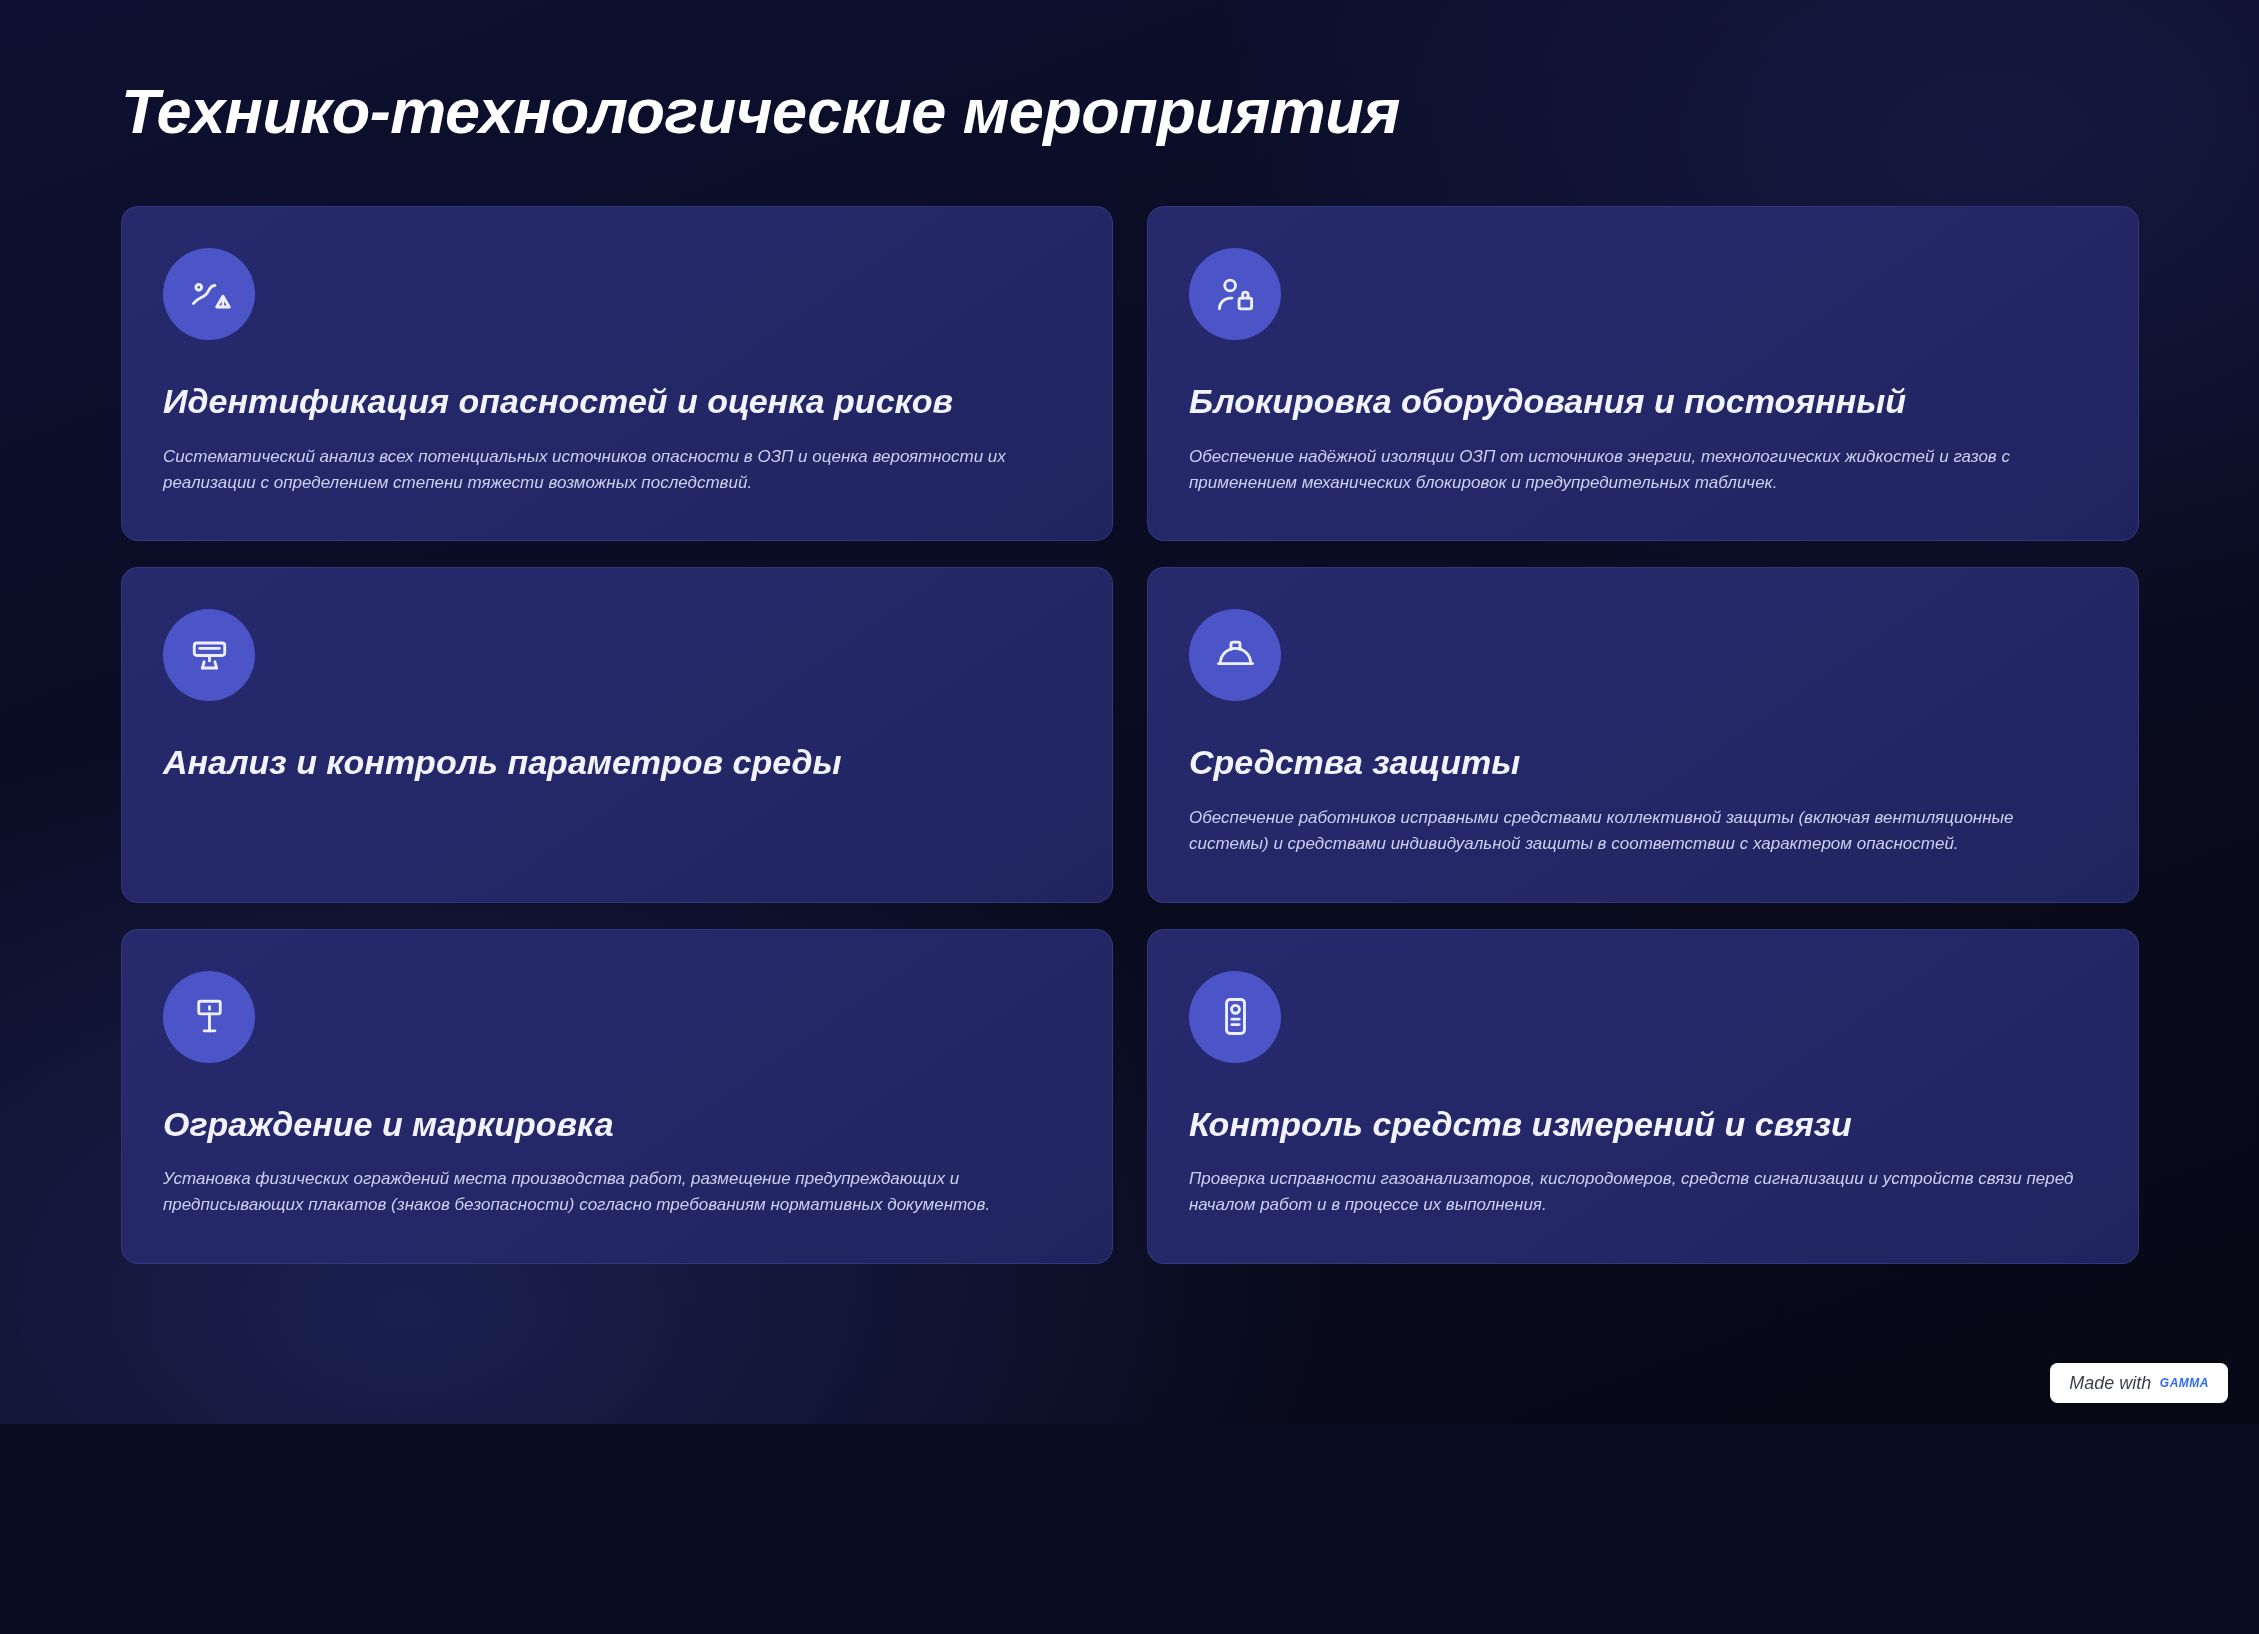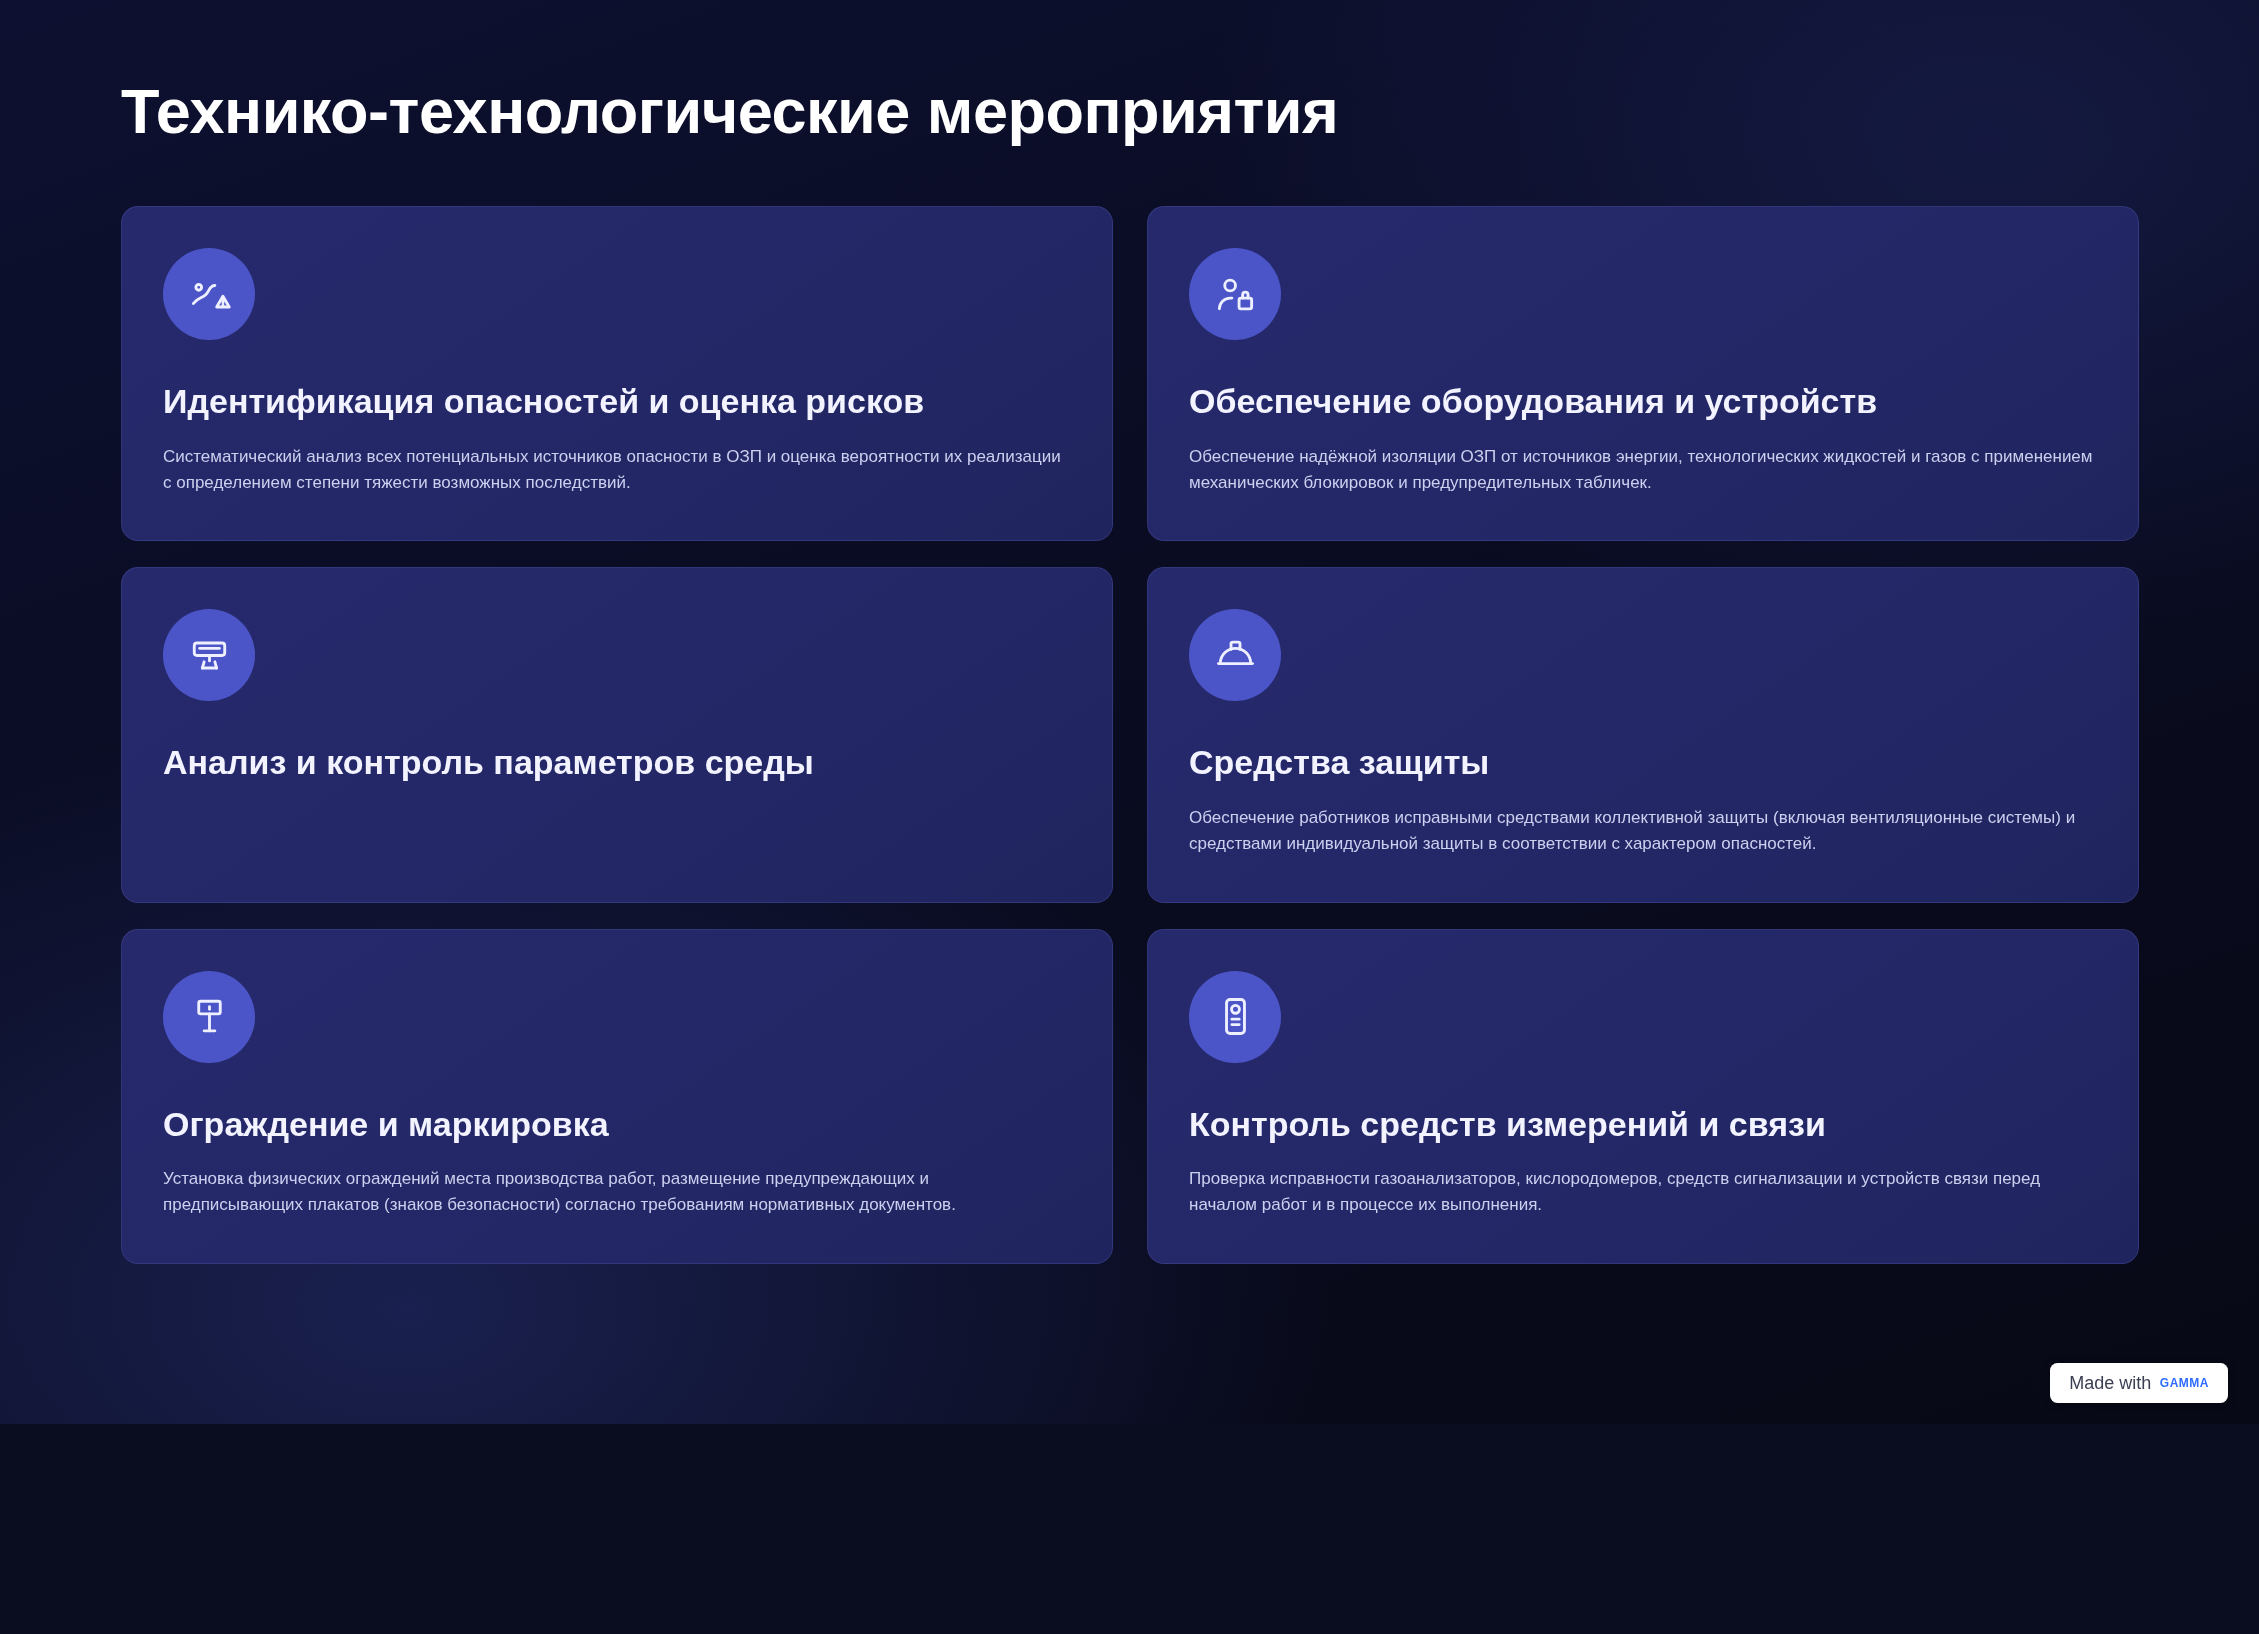--- a/index.html
+++ b/index.html
@@ -17,20 +17,21 @@
   .slide {
     position: relative;
     width: 2260px;
     height: 1424px;
     box-sizing: border-box;
     background:
       radial-gradient(ellipse 1318px 847px at 18% 92%, rgba(40,50,120,0.55) 0%, rgba(10,13,31,0) 70%),
       radial-gradient(ellipse 1130px 753px at 88% 10%, rgba(32,40,100,0.45) 0%, rgba(10,13,31,0) 70%),
       linear-gradient(160deg, #0d1030 0%, #0a0c22 45%, #070916 100%);
     padding: 0 121px;
+    font-style: italic;
   }
   .slide-title {
     font-size: 63px;
     font-weight: bold;
     letter-spacing: -0.5px;
     color: #ffffff;
     padding-top: 77px;
     margin: 0 0 60px 0;
     line-height: 1.1;
   }
@@ -128,21 +129,21 @@
 
     <div class="card">
       <div class="card-icon">
         <svg viewBox="0 0 24 24" aria-hidden="true">
           <circle cx="9" cy="7" r="3"></circle>
           <path d="M3 20c0-3.3 2.7-6 6-6h1"></path>
           <rect x="14" y="14" width="7" height="6" rx="1"></rect>
           <path d="M16 14v-1.8a1.5 1.5 0 0 1 3 0V14"></path>
         </svg>
       </div>
-      <h2 class="card-title">Обеспечение оборудования и устройств</h2>
+      <h2 class="card-title">Блокировка оборудования и постоянный</h2>
       <p class="card-text">Обеспечение надёжной изоляции ОЗП от источников энергии, технологических жидкостей и газов с применением механических блокировок и предупредительных табличек.</p>
     </div>
 
     <div class="card">
       <div class="card-icon">
         <svg viewBox="0 0 24 24" aria-hidden="true">
           <rect x="3.5" y="5" width="17" height="7" rx="1.5"></rect>
           <path d="M6.5 8h11"></path>
           <path d="M12 12v3"></path>
           <path d="M8 19h8"></path>

